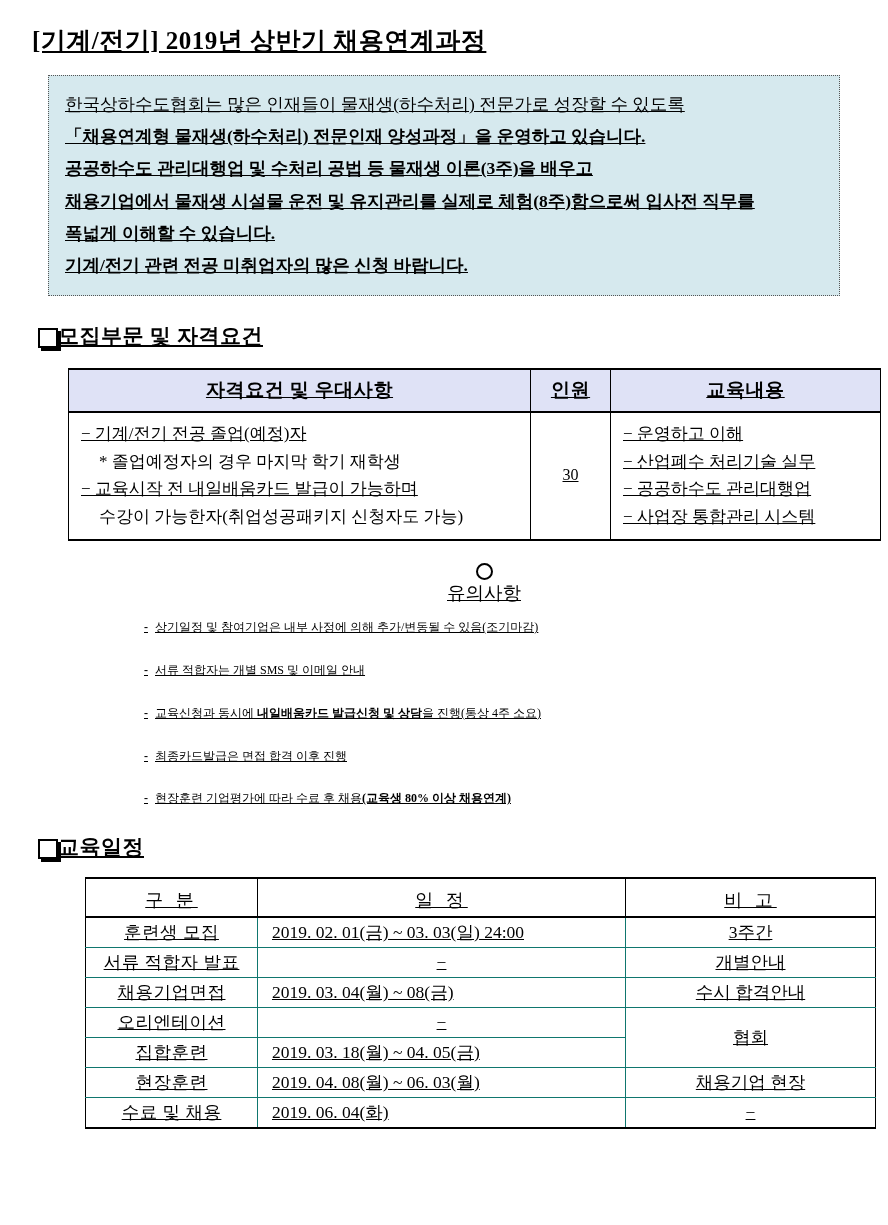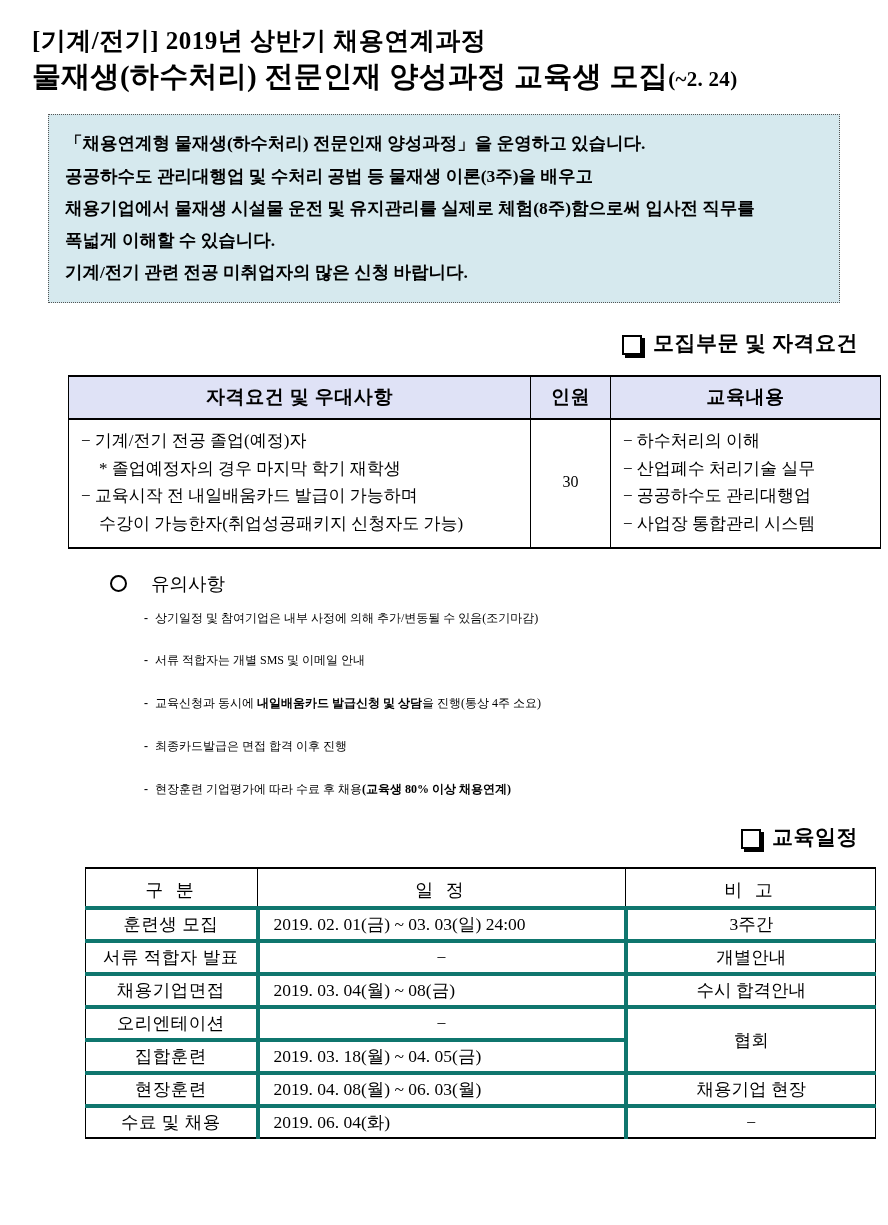--- a/index.html
+++ b/index.html
@@ -16,20 +16,21 @@
     overflow: hidden;
     position: relative;
   }
 
   .page {
     width: 888px;
     height: 991px;
     box-sizing: border-box;
     padding: 24px 30px 0 30px;
     position: relative;
+    text-decoration: underline;
   }
 
   
   .title-block {
     margin: 0 0 6px 2px;
   }
   .title-line-1 {
     font-size: 25px;
     font-weight: bold;
     letter-spacing: 0.5px;
@@ -63,22 +64,20 @@
   }
   .intro-line.bold {
     font-weight: bold;
   }
 
   
   .section-heading {
     display: flex;
     align-items: center;
     margin: 30px 0 0 8px;
-    gap: 11px;
-    justify-content: flex-end;
   }
   .heading-marker {
     width: 16px;
     height: 16px;
     border: 2.2px solid #000;
     background: #ffffff;
     box-shadow: 3px 3px 0 0 #000;
     flex: none;
     display: block;
   }
@@ -148,23 +147,24 @@
     white-space: nowrap;
   }
 
   
   .notes {
     margin: 22px 0 0 80px;
   }
   .notes-title {
     display: flex;
     align-items: center;
-    gap: 24px;
+    gap: 0;
     font-size: 18.5px;
     margin-bottom: 14px;
+    flex-direction: column;
   }
   .circle-bullet {
     width: 13px;
     height: 13px;
     border: 2.6px solid #000;
     border-radius: 50%;
     flex: none;
     display: block;
   }
   .note-item {
@@ -194,21 +194,21 @@
     border-bottom: 2.4px solid #000;
     border-left: 1px solid #000;
     border-right: 1px solid #000;
     font-size: 18px;
     font-weight: normal;
     letter-spacing: 4px;
     padding: 9px 0 4px 0;
     text-align: center;
   }
   table.tbl-sched td {
-    border: 4px solid #0f766e;
+    border: 1px solid #0f766e;
     font-size: 17.5px;
     padding: 2px 0 3px 0;
     height: 22px;
   }
   table.tbl-sched tr:last-child td {
     border-bottom: 2.4px solid #000;
   }
   table.tbl-sched th:first-child,
   table.tbl-sched td:first-child { border-left: 1.6px solid #000; }
   table.tbl-sched th:last-child,
@@ -230,24 +230,24 @@
     text-align: center;
   }
 </style>
 </head>
 <body>
 
 <div class="page">
 
   <div class="title-block">
     <div class="title-line-1">[기계/전기] 2019년 상반기 채용연계과정</div>
-    <div class="title-line-2"><span>물재생(하수처리) 전문인재 양성과정 교육생 모집</span><span class="title-suffix">(~2. 24)</span></div>
   </div>
 
   <div class="intro-box">
+    <div class="intro-line">한국상하수도협회는 많은 인재들이 물재생(하수처리) 전문가로 성장할 수 있도록</div>
     <div class="intro-line bold">「채용연계형 물재생(하수처리) 전문인재 양성과정」을 운영하고 있습니다.</div>
     <div class="intro-line bold">공공하수도 관리대행업 및 수처리 공법 등 물재생 이론(3주)을 배우고</div>
     <div class="intro-line bold">채용기업에서 물재생 시설물 운전 및 유지관리를 실제로 체험(8주)함으로써 입사전 직무를</div>
     <div class="intro-line bold">폭넓게 이해할 수 있습니다.</div>
     <div class="intro-line bold">기계/전기 관련 전공 미취업자의 많은 신청 바랍니다.</div>
   </div>
 
   <div class="section-heading">
     <span class="heading-marker"></span>
     <span class="heading-text">모집부문 및 자격요건</span>
@@ -270,21 +270,21 @@
       <tbody>
         <tr>
           <td>
             <div class="cell-lines">− 기계/전기 전공 졸업(예정)자</div>
             <div class="cell-lines"><span class="ind">* 졸업예정자의 경우 마지막 학기 재학생</span></div>
             <div class="cell-lines">− 교육시작 전 내일배움카드 발급이 가능하며</div>
             <div class="cell-lines"><span class="ind">수강이 가능한자(취업성공패키지 신청자도 가능)</span></div>
           </td>
           <td class="cell-count">30</td>
           <td>
-            <div class="cell-curric">− 하수처리의 이해</div>
+            <div class="cell-curric">− 운영하고 이해</div>
             <div class="cell-curric">− 산업폐수 처리기술 실무</div>
             <div class="cell-curric">− 공공하수도 관리대행업</div>
             <div class="cell-curric">− 사업장 통합관리 시스템</div>
           </td>
         </tr>
       </tbody>
     </table>
   </div>
 
   <div class="notes">

